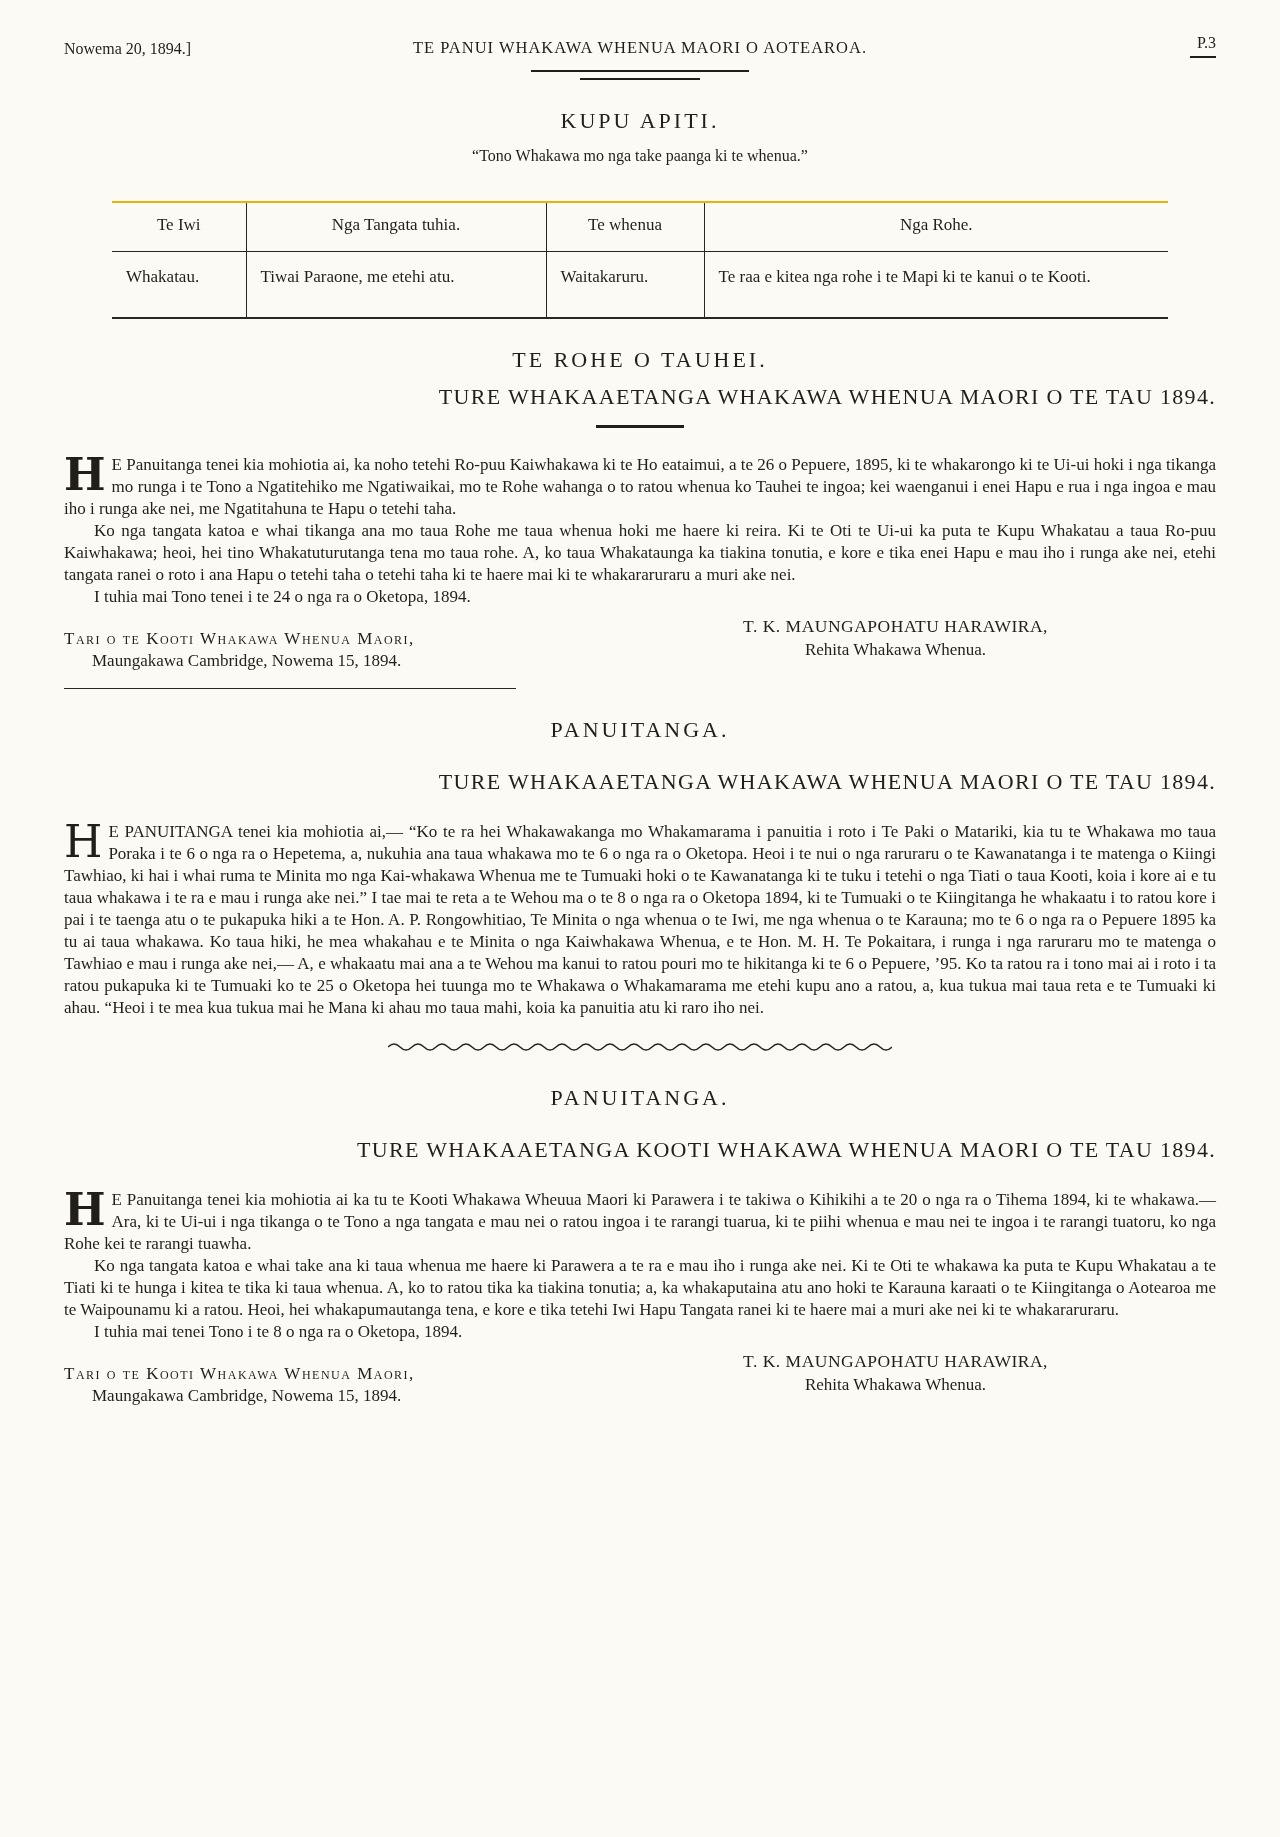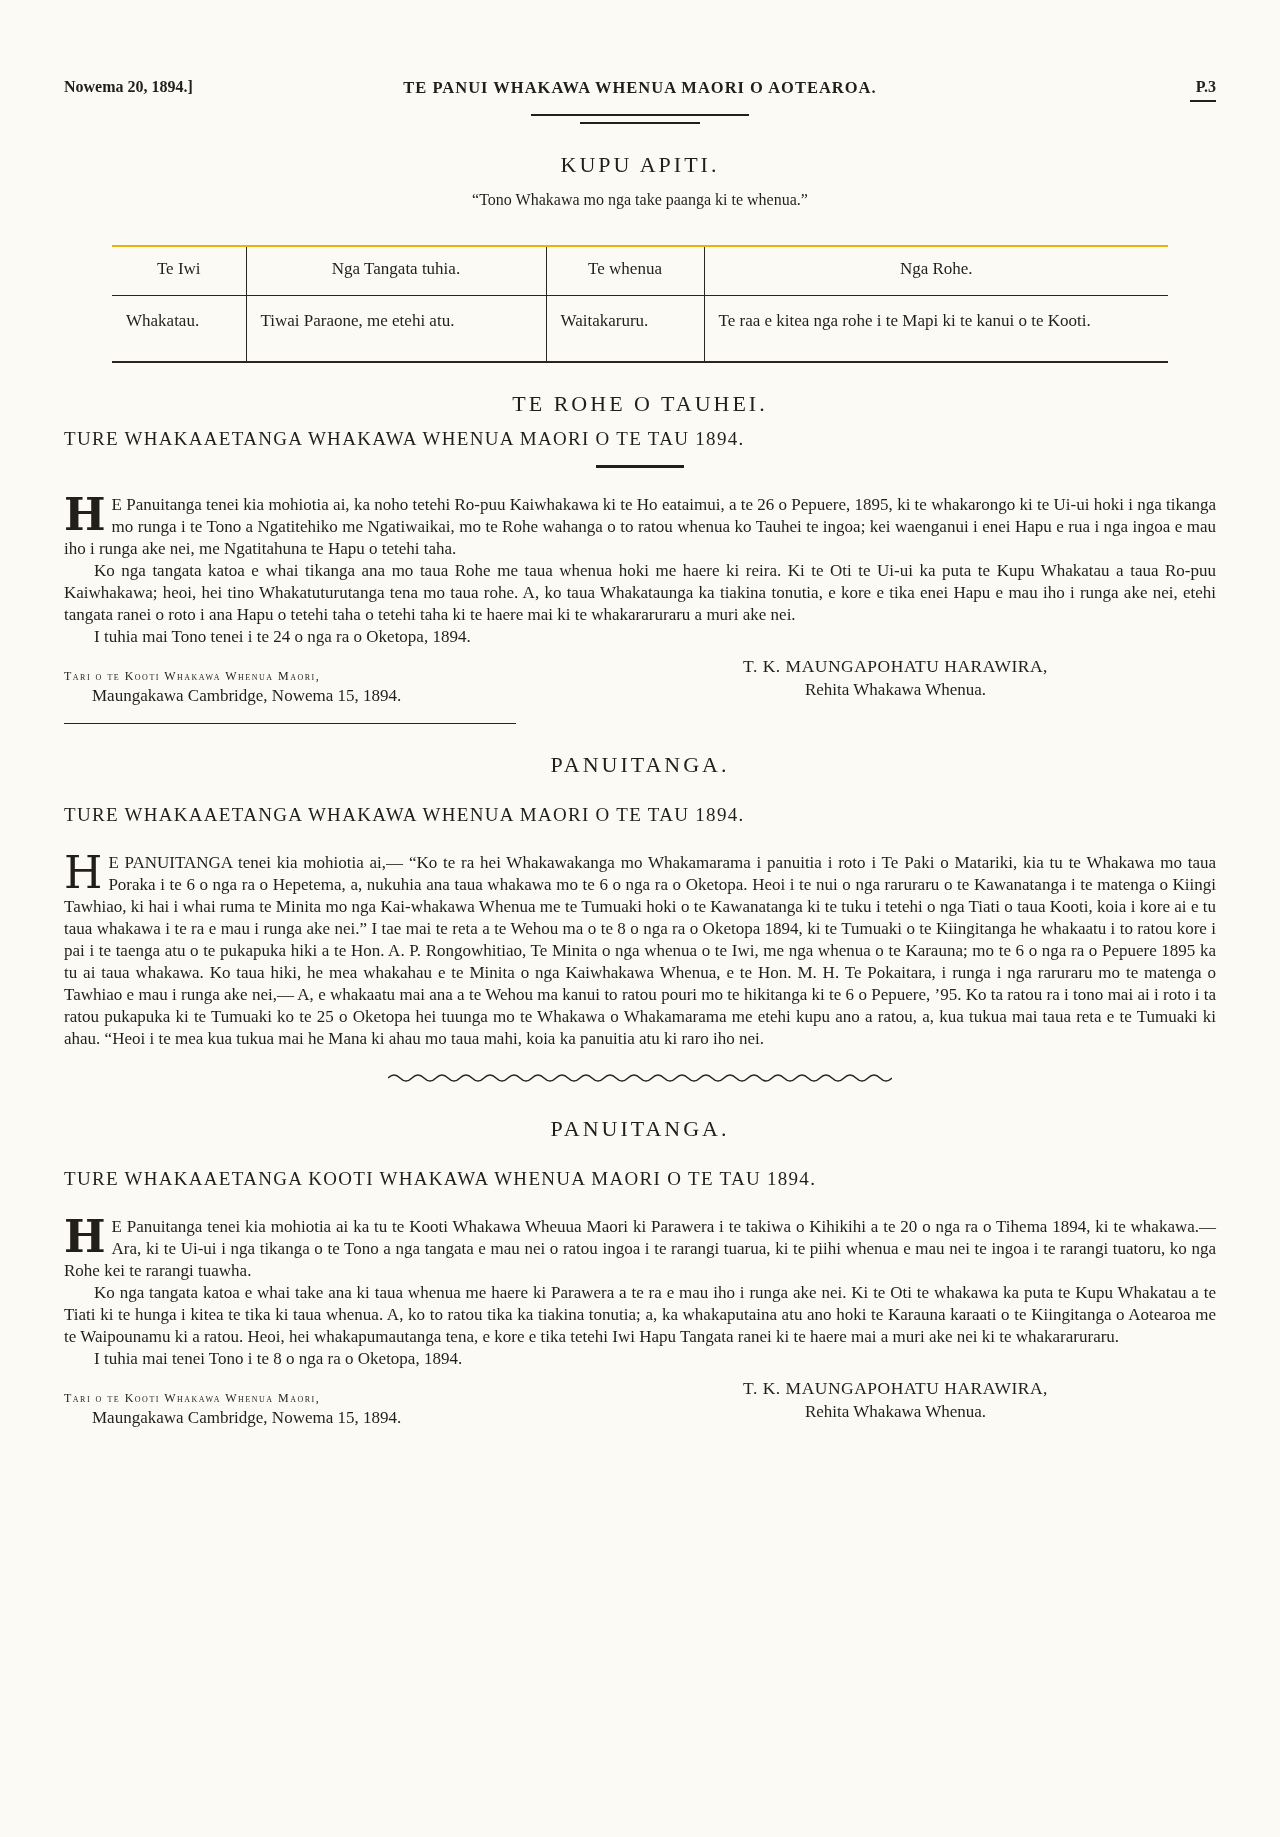--- a/index.html
+++ b/index.html
@@ -6,34 +6,34 @@
   html, body { margin: 0; padding: 0; }
   body { background: #cfccc3; font-family: "Liberation Serif", "DejaVu Serif", serif; }
   .page {
     width: 1280px; height: 1837px; margin: 0 auto;
     background: #fbfaf4; color: #221f1a;
     overflow: hidden; position: relative;
   }
   .content { padding: 34px 64px 0; }
 
   
-  .masthead { display: flex; align-items: flex-start; font-weight: bold; font-size: 16px; margin-top: 44px; }
+  .masthead { display: flex; align-items: flex-end; font-weight: normal; font-size: 16px; }
   .mh-left { width: 230px; }
   .mh-center { flex: 1; text-align: center; letter-spacing: 1px; font-size: 16.5px; }
   .mh-right { width: 230px; display: flex; flex-direction: column; align-items: flex-end; }
   .pagenum-dash { width: 26px; border-top: 2px solid #221f1a; margin-top: 4px; }
 
   .mast-divider { margin-top: 12px; }
   .mast-divider .r1 { width: 218px; border-top: 2px solid #221f1a; margin: 0 auto; }
   .mast-divider .r2 { width: 120px; border-top: 2px solid #221f1a; margin: 6px auto 0; }
 
   
   .sec-title { margin: 28px 0 0; text-align: center; font-size: 22px; letter-spacing: 3px; font-weight: normal; }
   .sec-quote { margin-top: 13px; text-align: center; font-size: 16px; }
-  .sec-sub { margin-top: 11px; text-align: left; font-size: 19px; letter-spacing: 1.3px; }
+  .sec-sub { margin-top: 11px; text-align: right; font-size: 22px; letter-spacing: 1.3px; }
   .sec-sub.gap { margin-top: 26px; }
   .mini-rule { width: 88px; border-top: 3px solid #221f1a; margin: 15px auto 0; }
 
   
   .notice-table {
     width: 1056px; margin: 36px auto 0; border-collapse: collapse; font-size: 17px;
     border-top: 2px solid #eab308; border-bottom: 2px solid #2a261f;
   }
   .notice-table col.c1 { width: 134px; }
   .notice-table col.c2 { width: 300px; }
@@ -51,21 +51,21 @@
   .body-block p.indent { text-indent: 30px; }
   .dropcap {
     float: left; font-size: 44px; line-height: 35px; font-weight: bold;
     padding: 3px 6px 0 0; font-family: "DejaVu Serif", serif;
   }
   .dropcap.light { font-weight: normal; }
 
   
   .sig-row { display: flex; justify-content: space-between; margin-top: 8px; font-size: 17px; }
   .office { padding-top: 13px; }
-  .office .l1 { font-variant: small-caps; letter-spacing: 1.5px; font-size: 12px; }
+  .office .l1 { font-variant: small-caps; letter-spacing: 1.5px; font-size: 17px; }
   .office .l2 { padding-left: 28px; margin-top: 2px; }
   .sig { margin-right: 168px; text-align: center; }
   .sig .name { font-size: 17.5px; letter-spacing: 0.5px; }
   .sig .role { margin-top: 3px; }
 
   
   .left-rule { width: 452px; border-top: 1.5px solid #2a261f; margin-top: 17px; }
   .wavy { text-align: center; margin-top: 20px; }
   .wavy svg { display: inline-block; }
 </style>

